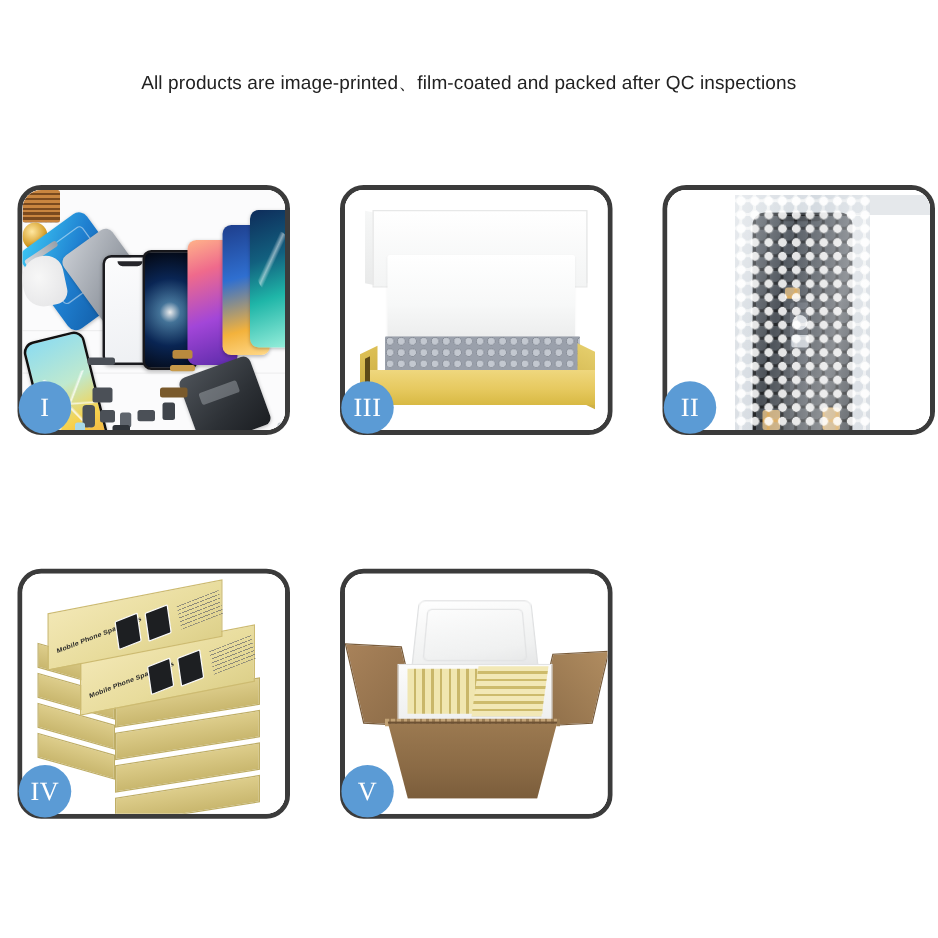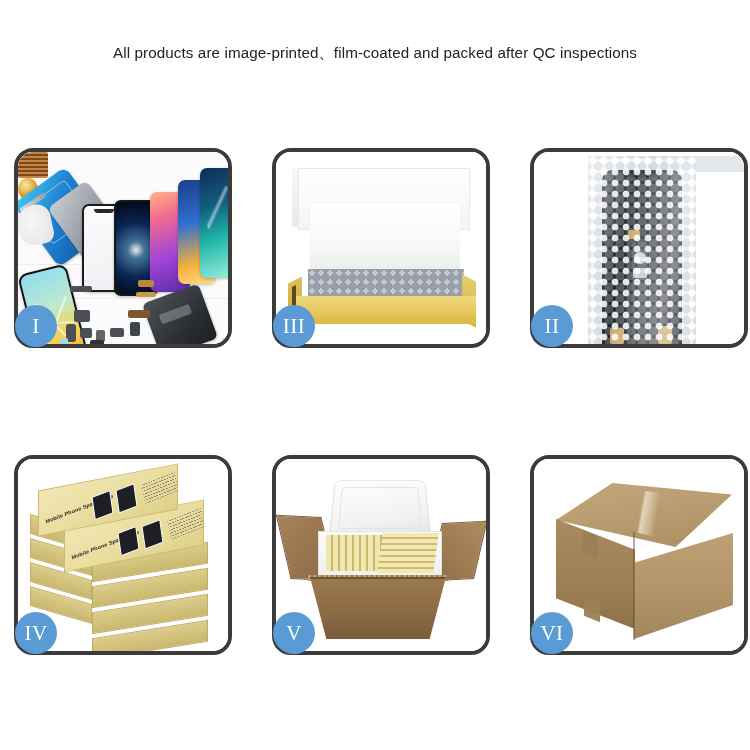--- a/index.html
+++ b/index.html
@@ -31,21 +31,21 @@
   .title {
     font-size: 34px;
     font-weight: 400;
     letter-spacing: 1.6px;
     color: #151515;
     line-height: 1.12;
     white-space: nowrap;
   }
 
   .subtitle {
-    margin-top: 9px;
+    margin-top: 22px;
     font-size: 15.2px;
     font-weight: 400;
     letter-spacing: 0.1px;
     color: #222222;
     white-space: nowrap;
   }
 
   
   .grid {
     position: absolute;
@@ -548,29 +548,15 @@
           <div class="ct-foambox"></div>
           <div class="ct-contents"></div>
           <div class="ct-contents2"></div>
           <div class="ct-rim"></div>
           <div class="ct-body"></div>
         </div>
       </div>
       <div class="badge">V</div>
     </div>
 
-    <div class="panel">
-      <div class="panel-inner">
-        <div class="sealed">
-          <div class="sc-top"></div>
-          <div class="sc-tapeTop"></div>
-          <div class="sc-left"></div>
-          <div class="sc-right"></div>
-          <div class="sc-edge"></div>
-          <div class="sc-tape1"></div>
-          <div class="sc-tape2"></div>
-        </div>
-      </div>
-      <div class="badge">VI</div>
-    </div>
 
   </div>
 </div>
 
 </body></html>

